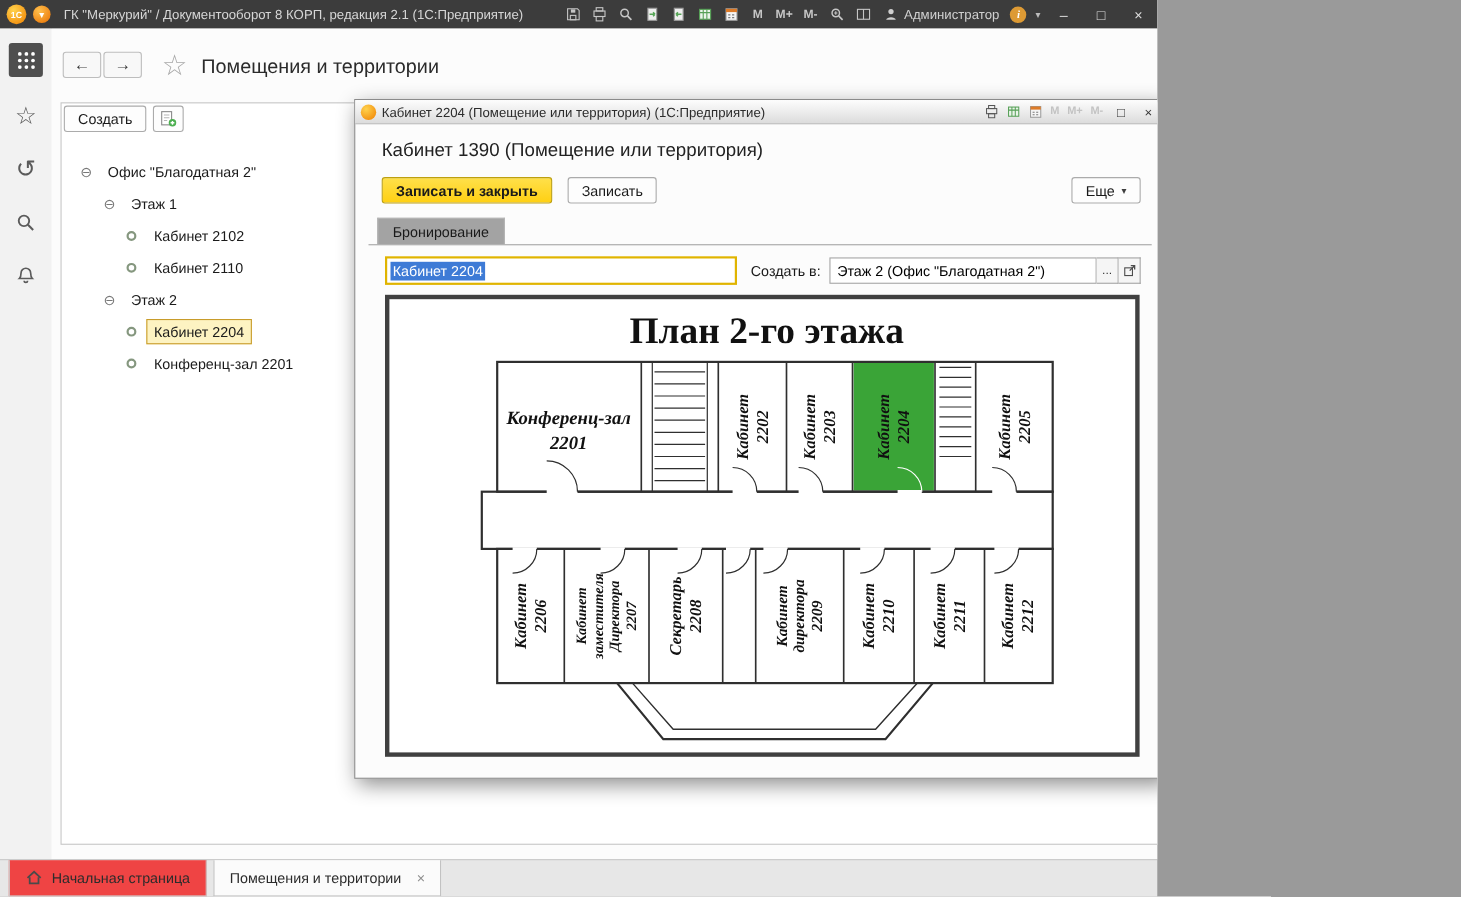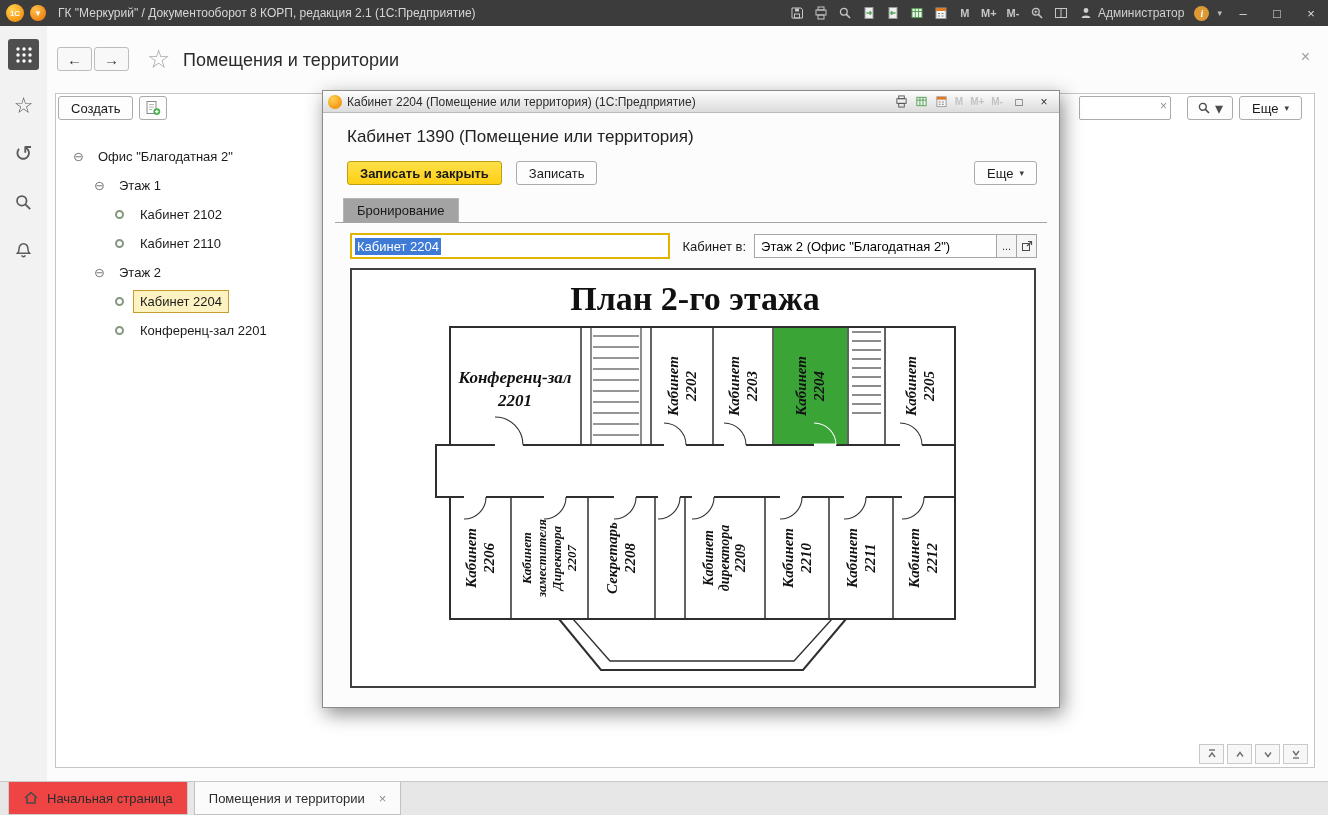--- a/index.html
+++ b/index.html
@@ -1,18 +1,18 @@
 <!DOCTYPE html>
 <html><head>
 <meta charset="utf-8">
 <style>
   *{box-sizing:border-box;margin:0;padding:0}
   html,body{width:1328px;height:815px;overflow:hidden}
   body{font-family:"Liberation Sans","DejaVu Sans",sans-serif;background:#9a9a9a}
-  .screen{position:relative;width:1328px;height:815px;background:#fcfcfc;overflow:hidden}
+  .screen{position:relative;width:1052px;height:815px;background:#fcfcfc;overflow:hidden}
 
   
   .titlebar{position:absolute;left:0;top:0;width:100%;height:26px;background:#3c3c3c;display:flex;align-items:center;padding:0 4px 0 6px;gap:6px}
   .logo-badge{width:18px;height:18px;border-radius:50%;background:radial-gradient(circle at 35% 30%,#ffd24d,#ef7f00);color:#fff;font-size:8px;font-weight:bold;display:flex;align-items:center;justify-content:center;flex:0 0 auto}
   .menu-badge{width:16px;height:16px;border-radius:50%;background:radial-gradient(circle at 35% 30%,#ffc04d,#e86f00);color:#fff;font-size:9px;display:flex;align-items:center;justify-content:center;flex:0 0 auto}
   .tb-title{color:#d6d6d6;font-size:12px;margin-left:6px;white-space:nowrap}
   .tb-right{margin-left:auto;display:flex;align-items:center;gap:8px}
   .tb-icon{height:18px;min-width:16px;display:flex;align-items:center;justify-content:center;color:#c6c6c6;cursor:pointer}
   .tb-mem{font-size:11px;font-weight:bold;color:#c6c6c6}
   .tb-user{display:flex;align-items:center;gap:5px;color:#d0d0d0;font-size:12px;margin:0 2px}
@@ -72,21 +72,21 @@
   .dlg-tabs{display:flex;align-items:flex-end;margin:13px 12px 0 12px;border-bottom:1px solid #a5a5a5;padding-left:6px}
   .tab{display:flex;align-items:center;padding:0 13px;font-size:13px;color:#1a1a1a;cursor:pointer}
   .tab.active{height:27px;background:#fcfcfc;border:1px solid #a5a5a5;border-bottom:1px solid #fcfcfc;margin-bottom:-1px;z-index:2}
   .tab.inactive{height:24px;background:#a3a3a3;border:1px solid #b5b5b5;border-bottom:none;margin-left:2px}
   .dlg-form-row{display:flex;align-items:center;margin:10px 22px 0 27px}
   .name-input{width:321px;height:26px;border:2px solid #e0b400;background:#fff;font-size:13px;display:flex;align-items:center;padding:0 3px;cursor:text}
   .name-input .sel{background:#3e7bd6;color:#fff;padding:1px 2px}
   .field-label{font-size:13px;color:#1a1a1a;margin:0 8px 0 13px;white-space:nowrap}
   .ref-field{width:244px;height:24px;border:1px solid #a5a5a5;background:#fff;font-size:13px;display:flex;align-items:center;padding:0 6px;overflow:hidden;white-space:nowrap;cursor:text}
   .mini-btn{height:24px;min-width:20px;border:1px solid #a5a5a5;border-left:none;background:#f5f5f5;font-size:11px;color:#333;display:flex;align-items:center;justify-content:center;cursor:pointer;padding:0 2px}
-  .plan-box{margin:9px 25px 2px 27px;width:686px;height:420px;border:2px solid #404040;background:#fff}
+  .plan-box{margin:9px 25px 2px 27px;width:686px;height:420px;border:4px solid #404040;background:#fff}
   .plan-svg{display:block;width:686px;height:420px}
   .plan-title{font-family:"Liberation Serif","DejaVu Serif",serif;font-weight:bold;font-size:34px;fill:#111}
   .room-label{font-family:"Liberation Serif","DejaVu Serif",serif;font-style:italic;font-weight:bold;fill:#111}
 
   
   .bottombar{position:absolute;left:0;top:781px;width:100%;height:34px;background:#e7e7e7;border-top:1px solid #c9c9c9;display:flex;align-items:stretch;padding-left:8px}
   .btab{display:flex;align-items:center;gap:8px;padding:0 14px;font-size:13px;color:#2c2c2c;cursor:pointer}
   .btab.home{background:#ef4444;border:1px solid #cdcdcd;border-top:none}
   .btab.active{background:#fbfbfb;border:1px solid #c2c2c2;border-top:none;margin-left:6px}
   .btab .tab-close{color:#8e8e8e;font-size:13px;margin-left:6px;cursor:pointer}
@@ -350,21 +350,21 @@
     </div>
 
     <div class="dlg-tabs">
       <span class="tab inactive">Бронирование</span>
     </div>
 
     <div class="dlg-form-row">
       <div class="name-input">
         <span class="sel">Кабинет 2204</span>
       </div>
-      <span class="field-label">Кабинет в:</span>
+      <span class="field-label">Создать в:</span>
       <div class="ref-field">
         <span>Этаж 2 (Офис "Благодатная 2")</span>
       </div>
       <span class="mini-btn">...</span>
       <span class="mini-btn">
         <svg viewBox="0 0 12 12" width="12" height="12">
             <rect x="1.5" y="3.5" width="7" height="7" fill="none" stroke="#4c4c4c"></rect>
             <path d="M6 6 10.2 1.8M7 1.5h3.5V5" fill="none" stroke="#4c4c4c" stroke-width="1.2"></path>
           </svg>
       </span>

